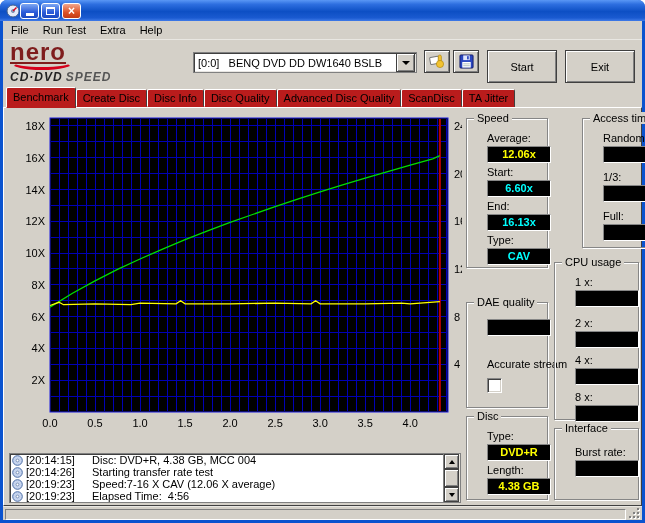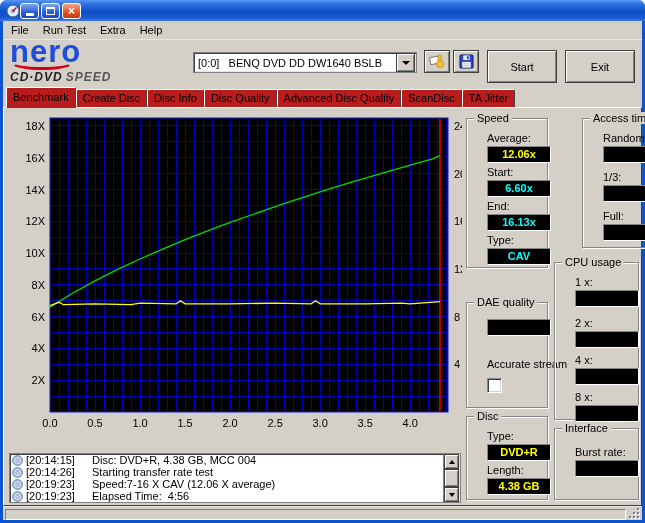--- a/index.html
+++ b/index.html
@@ -18,21 +18,21 @@
   .wbtn.close{background:linear-gradient(180deg,#f0a58c,#dd5226 60%,#c23a14);color:#fff;font-weight:bold;font-size:12px;line-height:12px;}
   .g-min{width:8px;height:3px;background:#fff;margin-top:7px;}
   .g-max{width:9px;height:8px;border:1px solid #fff;border-top:2px solid #fff;box-sizing:border-box;}
   
   .client{background:#d4d0c8;height:499px;position:relative;}
   .menubar{height:19px;display:flex;align-items:center;padding-left:1px;border-bottom:1px solid #e9e7e2;box-sizing:border-box;}
   .menu-item{padding:10px 7px;cursor:default;}
   
   .header{height:47px;position:relative;}
   .logo{position:absolute;left:7px;top:1px;width:170px;}
-  .logo-nero{font-size:31px;font-weight:bold;letter-spacing:1px;color:#1d4ed8;line-height:22px;}
+  .logo-nero{font-size:24px;font-weight:bold;letter-spacing:1px;color:#7f1d1d;line-height:22px;text-decoration:underline;}
   .logo-swoosh{width:58px;height:9px;border:3px solid transparent;border-bottom-color:#d6001c;border-radius:50%;margin-top:-8px;}
   .logo-sub{font-size:12px;font-weight:bold;font-style:italic;color:#222;margin-top:0px;letter-spacing:1px;}
   .logo-sub .spd{color:#555;margin-left:3px;}
   .combo{position:absolute;left:190px;top:12px;width:224px;height:21px;background:#fff;box-sizing:border-box;
          border:1px solid #808080;box-shadow:inset 1px 1px 0 #404040, inset -1px -1px 0 #e8e6e2;display:flex;align-items:center;}
   .combo-text{flex:1;padding-left:4px;white-space:pre;overflow:hidden;font-size:11px;}
   .combo-btn{width:17px;height:17px;margin-right:1px;background:#d4d0c8;border:1px solid #404040;
              box-shadow:inset 1px 1px 0 #fff, inset -1px -1px 0 #808080;display:flex;align-items:center;justify-content:center;}
   .tri-down{width:0;height:0;border-left:4px solid transparent;border-right:4px solid transparent;border-top:4px solid #000;}
   .icon-btn,.push{background:#d4d0c8;border:1px solid #404040;box-shadow:inset 1px 1px 0 #ffffff, inset -1px -1px 0 #808080;

